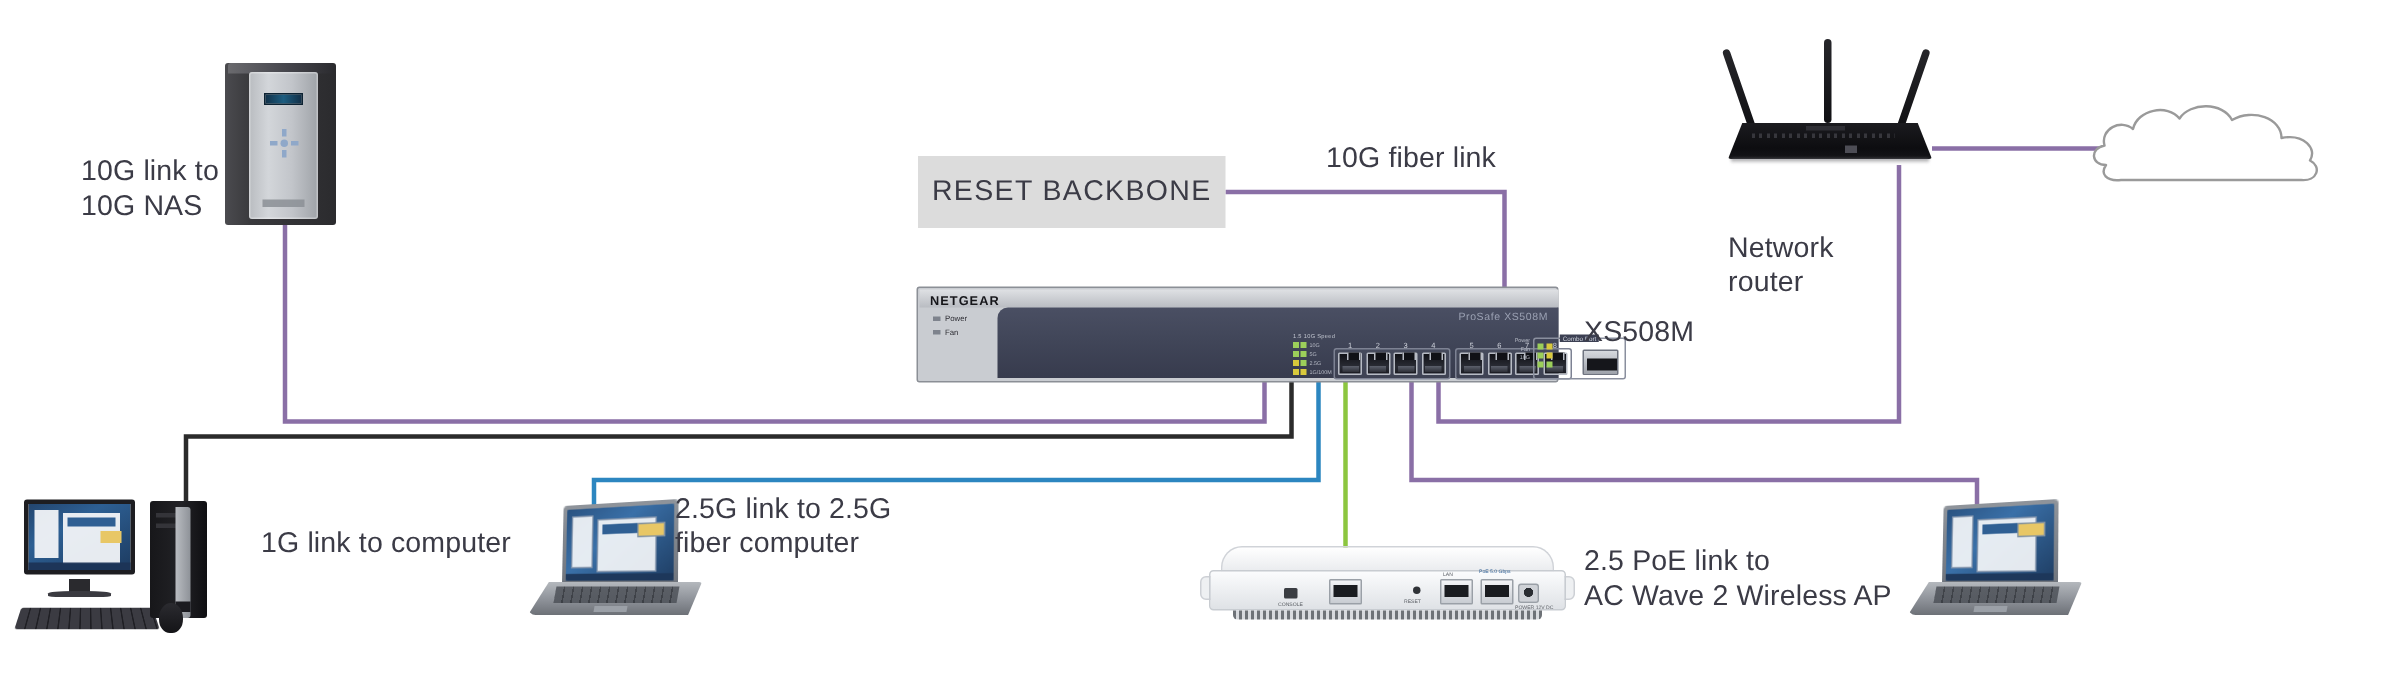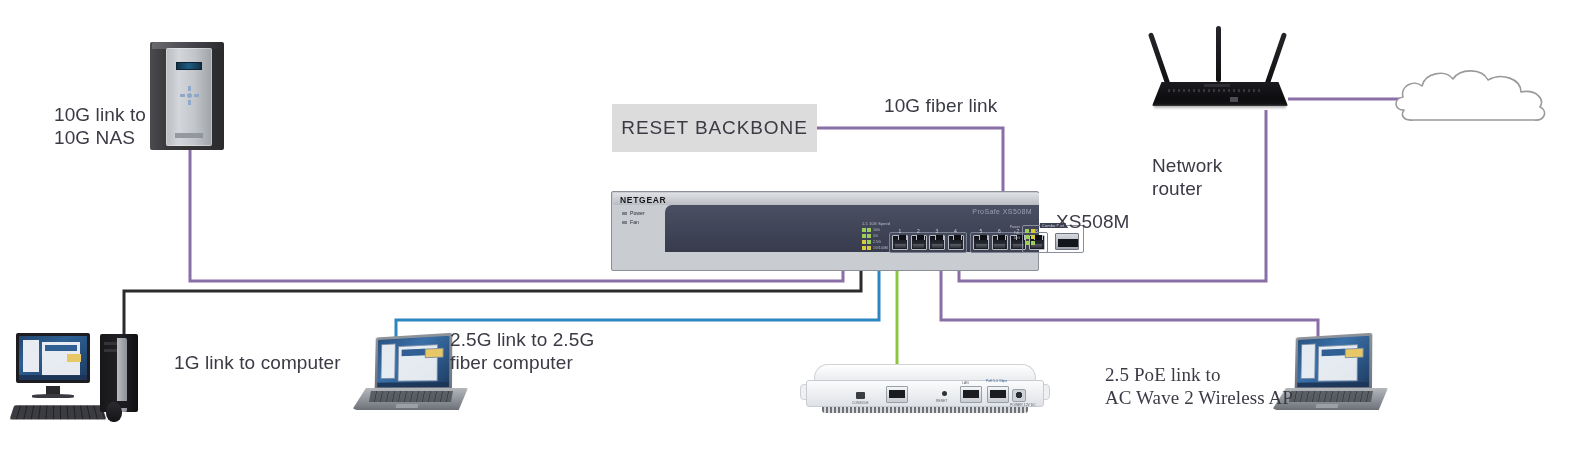--- a/index.html
+++ b/index.html
@@ -94,21 +94,21 @@
   .nas-brand {
     position: absolute; left: 9px; bottom: 8px;
     width: 28px; height: 5px;
     background: #8b8f95;
     opacity: .85;
   }
 
   
   #switch { left: 611px; top: 191px; width: 428px; height: 62px; }
   .sw-shell {
-    position: absolute; left: 0; top: 0; width: 428px; height: 80px;
+    position: absolute; left: 0; top: 0; width: 428px; height: 64px;
     background: #c9ccd1;
     border: 1px solid #8b8f96;
     border-radius: 2px;
   }
   .sw-topstrip {
     position: absolute; left: 1px; top: 1px; width: 426px; height: 12px;
     background: linear-gradient(180deg,#dfe1e4,#b9bcc2);
   }
   .sw-face {
     position: absolute; left: 53px; top: 13px; width: 374px; height: 47px;
@@ -630,21 +630,21 @@
     <div class="ap-port" style="left:160px; top:22px; width:22px; height:17px;"></div>
     <span class="ap-cap" style="left:162px; top:17px;">LAN</span>
     <div class="ap-port" style="left:187px; top:22px; width:22px; height:17px;"></div>
     <span class="ap-cap blue" style="left:186px; top:15px;">PoE
 5.0 Gbps</span>
     <div class="ap-pwr"></div>
     <span class="ap-cap" style="left:210px; top:39px;">POWER
 12V DC</span>
     <div class="ap-foot"></div>
   </div>
-  <div class="lbl" style="left:1105px; top:363px;font-family:Liberation Serif, serif;">2.5 PoE link to
+  <div class="lbl" style="left:1056px; top:363px;">2.5 PoE link to
 AC Wave 2 Wireless AP</div>
 
   <div class="node laptop" id="laptop-10g">
     <div class="lt-lid">
       <div class="lt-screen">
         <div class="win w1"></div>
           <div class="win w2"></div>
           <div class="win w3"></div>
         <div class="bar"></div>
       </div>

